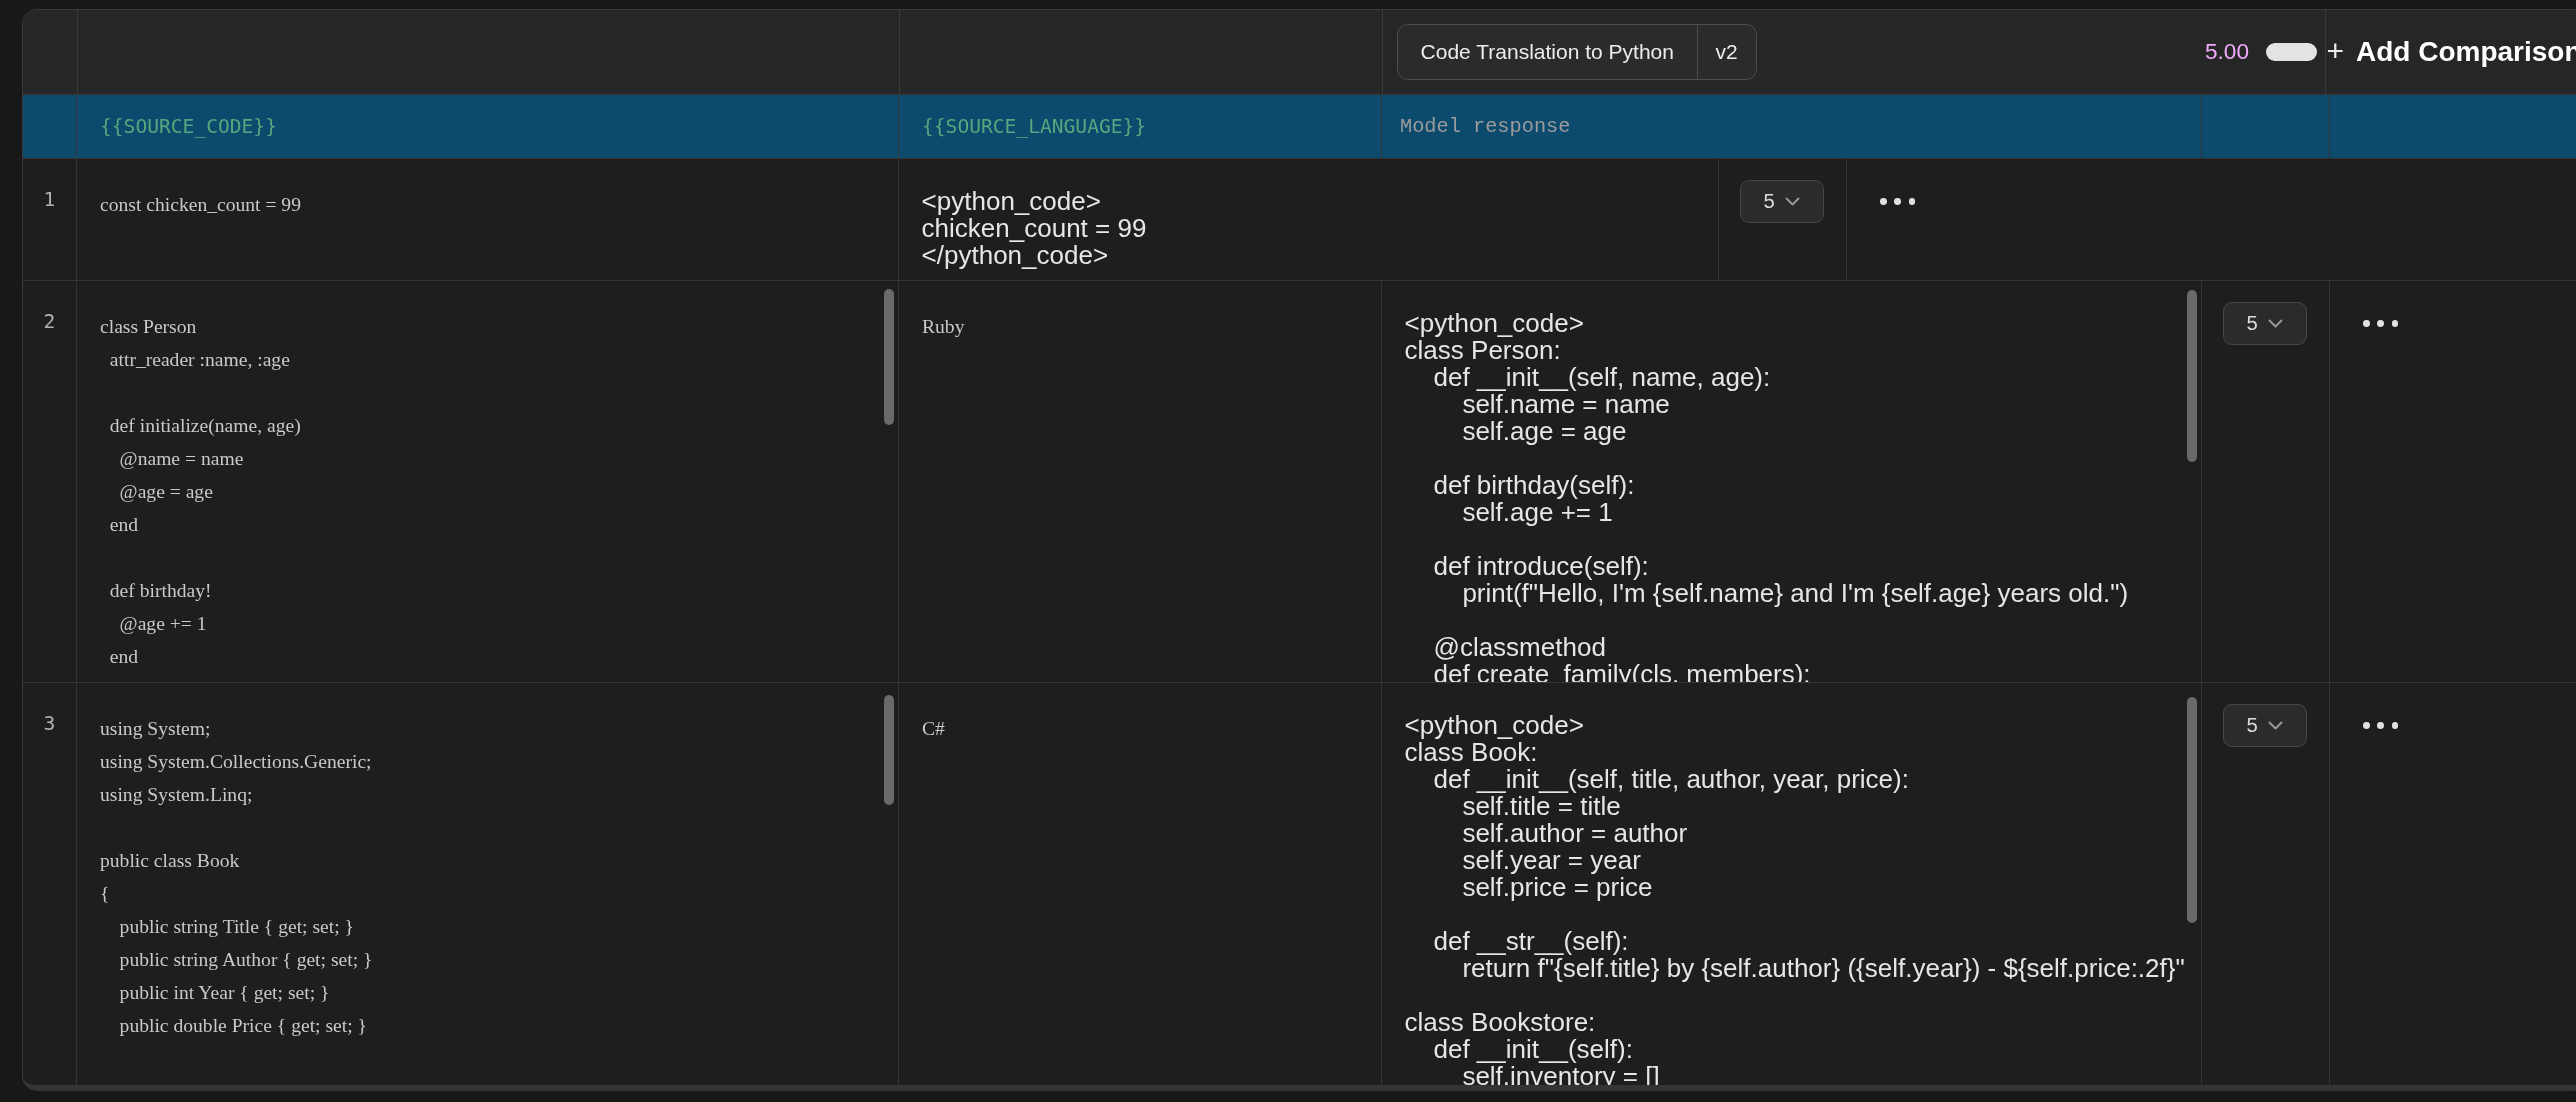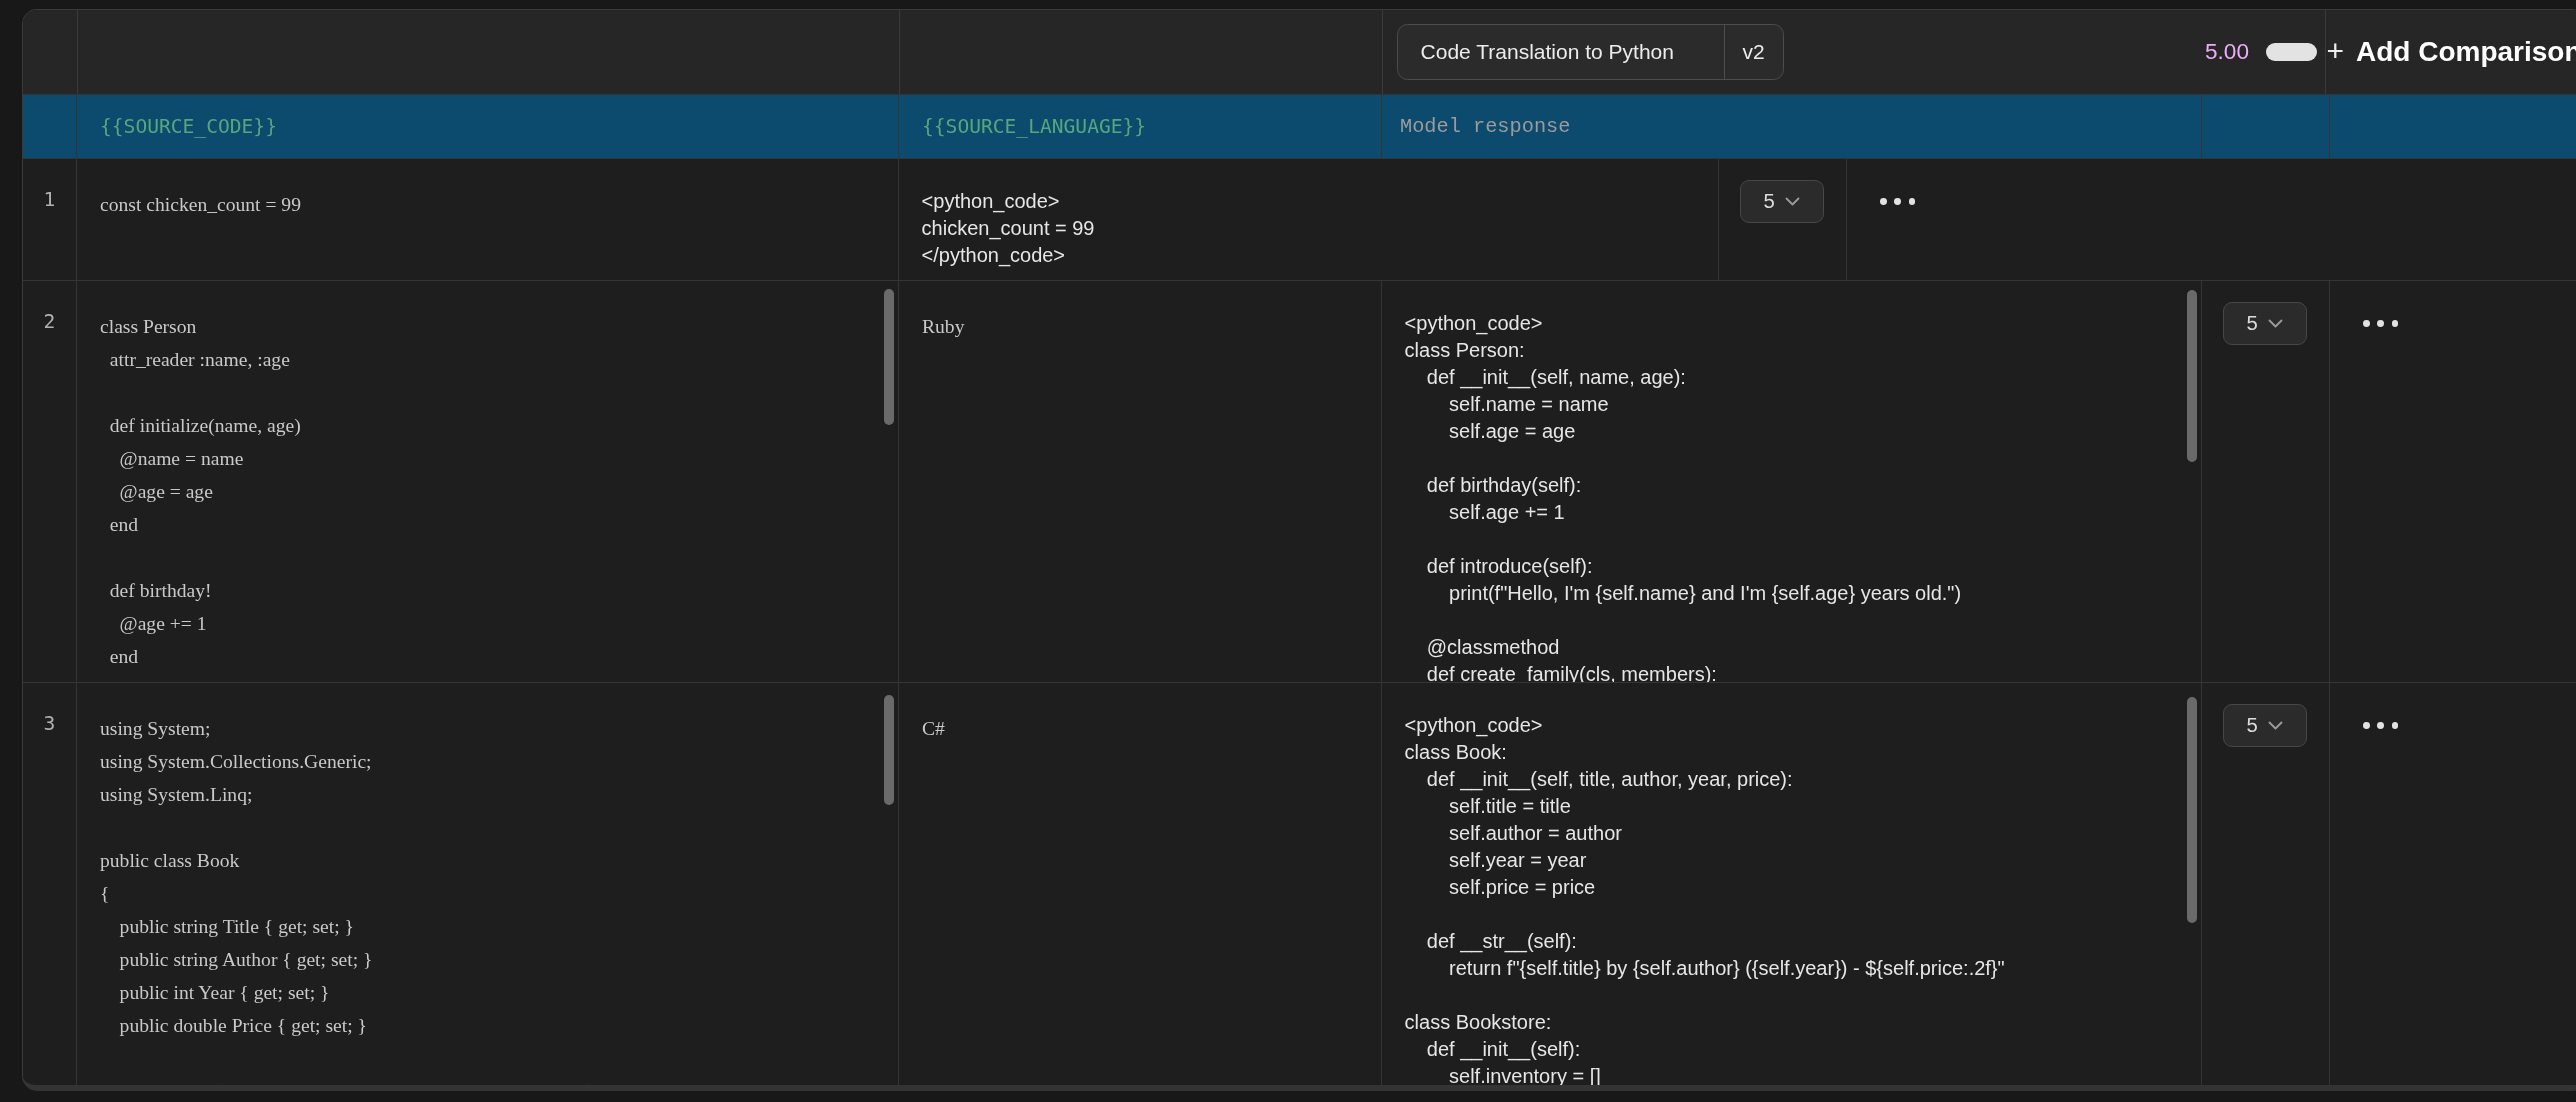--- a/index.html
+++ b/index.html
@@ -23,21 +23,21 @@
     position:relative;height:84px;background:#262626;
   }
   .tophead .vline{position:absolute;top:0;bottom:0;width:0.8px;background:#3a3a3a;}
   .prompt-select{
     position:absolute;left:1374px;top:50%;transform:translateY(-50%);
     display:flex;align-items:stretch;height:54px;
     border:1.5px solid #4d4d4d;border-radius:10.5px;background:#2b2b2b;
     color:#ececec;font-size:21px;cursor:pointer;
   }
   .prompt-select .seg1{display:flex;align-items:center;padding:0 22.6px;}
-  .prompt-select .seg2{display:flex;align-items:center;padding:0 18px;border-left:1.5px solid #4d4d4d;margin-left:27px;}
+  .prompt-select .seg2{display:flex;align-items:center;padding:0 18px;border-left:1.5px solid #4d4d4d;}
   .scoregroup{
     position:absolute;top:0;height:100%;left:2154px;width:140px;
     display:flex;align-items:center;gap:16.6px;
   }
   .avg-score{color:#f0abfc;font-size:22.6px;margin-left:28px;}
   .pill{width:66px;height:18px;border-radius:9px;background:#e3e3e3;}
   .addcomp{
     position:absolute;top:0;height:100%;left:2302px;width:258px;
     display:flex;align-items:center;justify-content:center;gap:12px;cursor:pointer;
   }
@@ -62,21 +62,21 @@
   .r1{height:122px;}
   .r2{height:402px;}
   .r3{height:409px;}
   .code{
     white-space:pre;font-family:Liberation Serif, serif;
     font-size:19.6px;line-height:33px;color:#c9c9c9;
     padding:29px 23px 0 23px;overflow:hidden;
   }
   .resp{
     white-space:pre;font-family:"Liberation Sans",sans-serif;
-    font-size:20px;line-height:27px;color:#e6e6e6;
+    font-size:26px;line-height:27px;color:#e6e6e6;
     padding:29px 22.6px 0 22.6px;overflow:hidden;
   }
   .thumb{position:absolute;width:9.8px;border-radius:5.3px;background:#6a6a6a;right:4.5px;}
   .score-btn{
     margin:21px 0 0 21px;width:84px;height:43px;
     background:#2b2b2b;border:1.5px solid #474747;border-radius:9px;
     display:flex;align-items:center;justify-content:center;gap:10.5px;
     color:#dcdcdc;font-size:20.3px;cursor:pointer;box-sizing:border-box;
   }
   .chev{width:15px;height:9px;display:block;}

